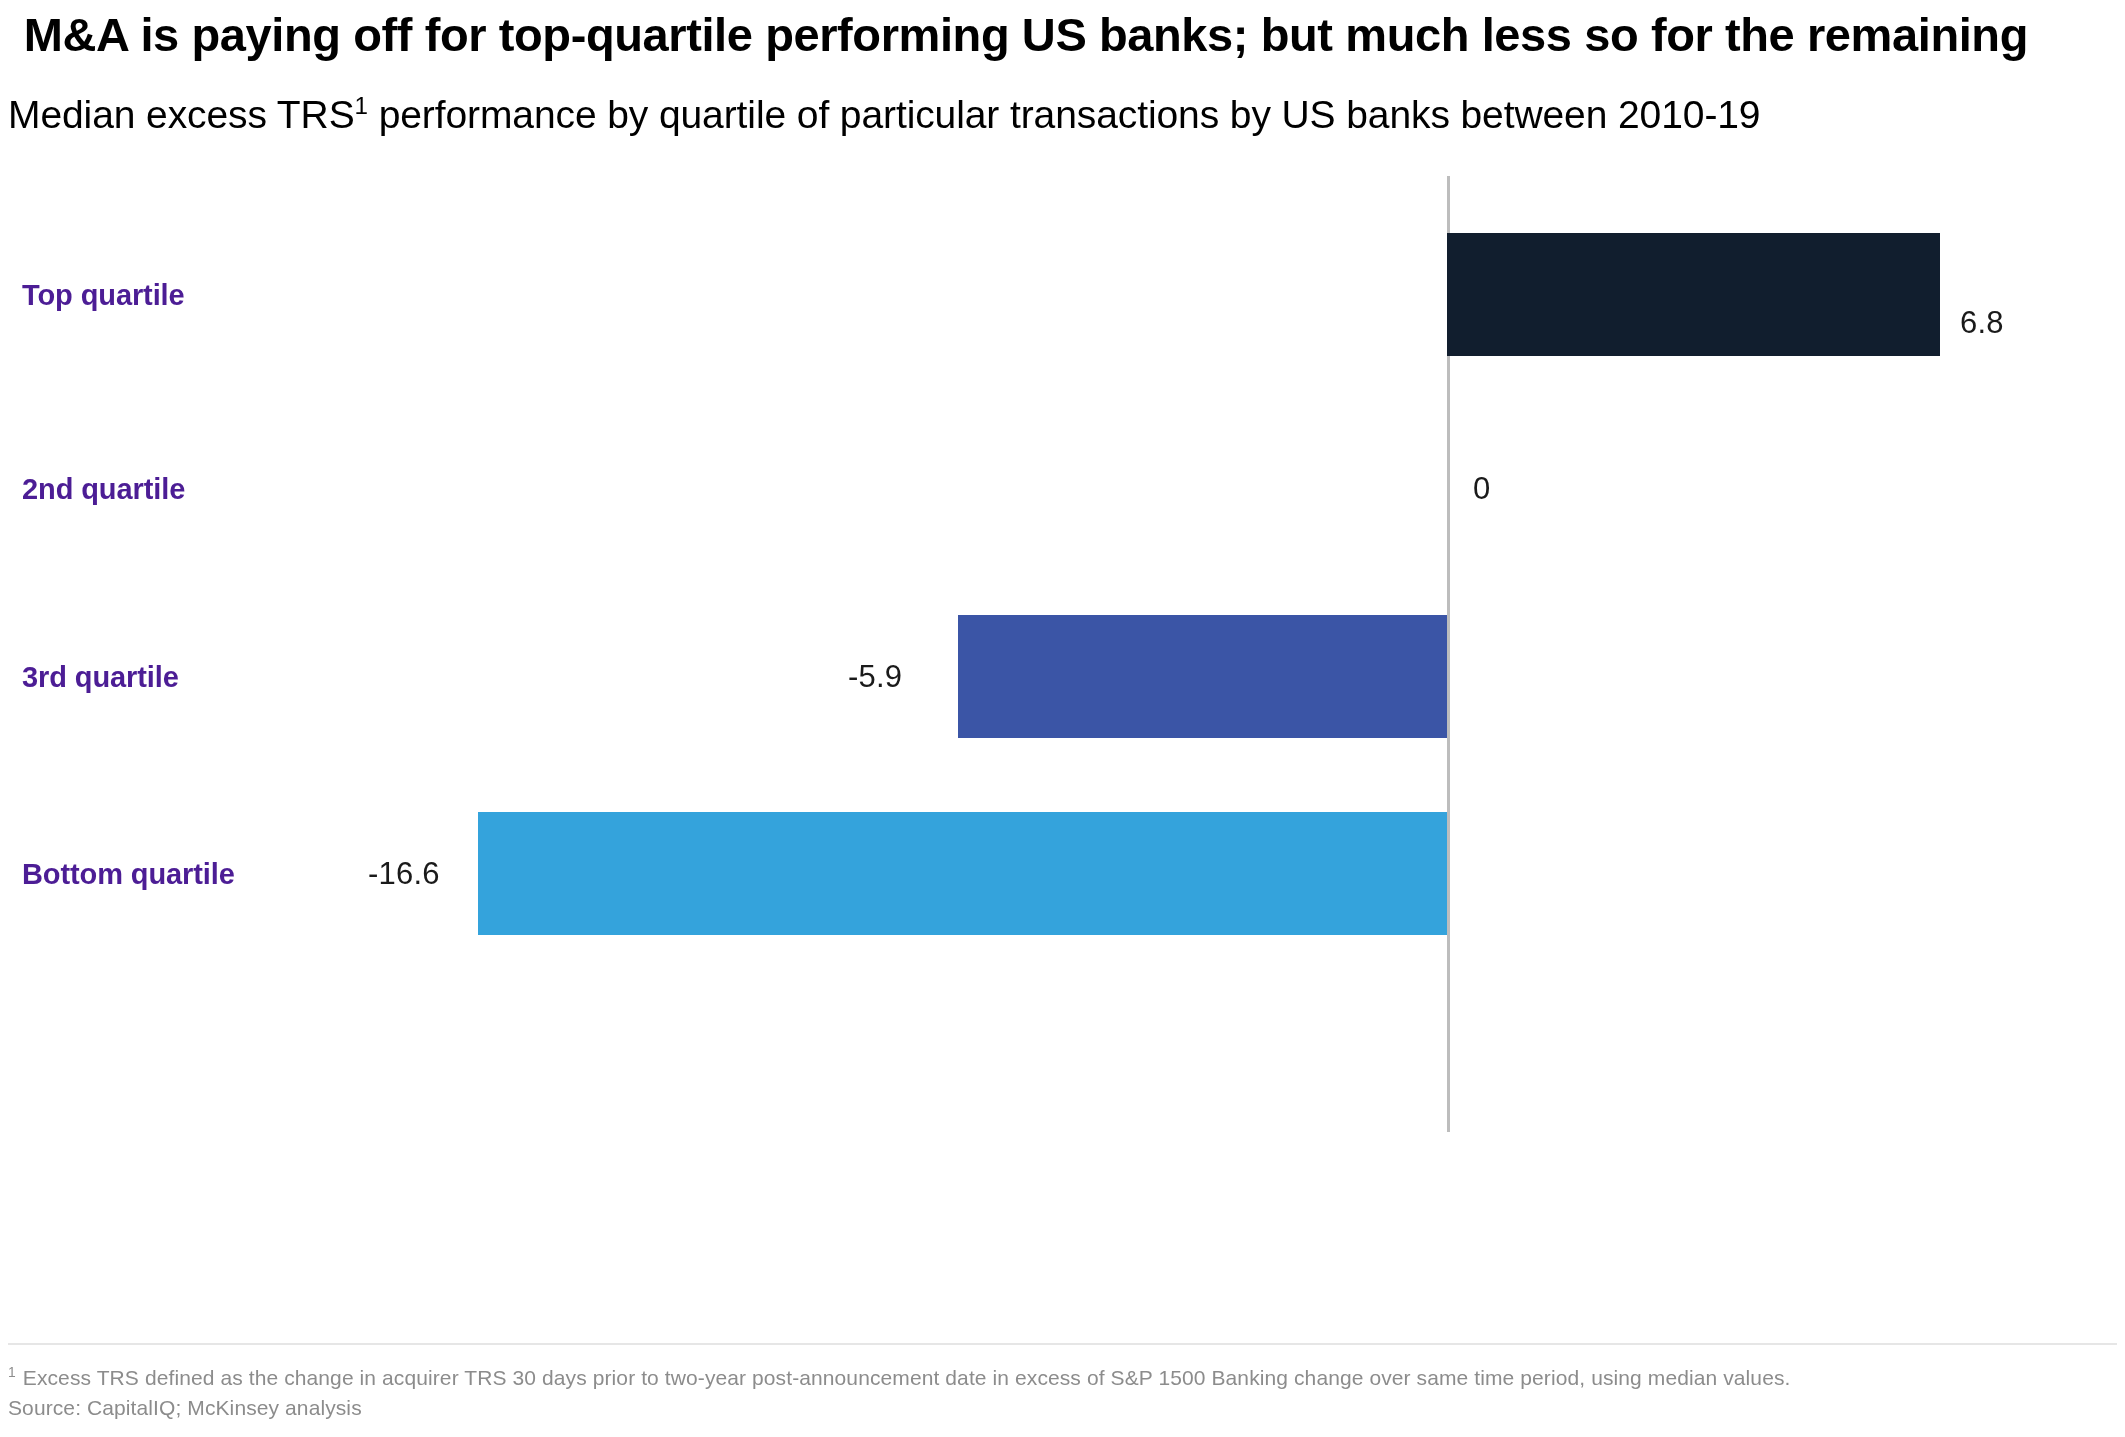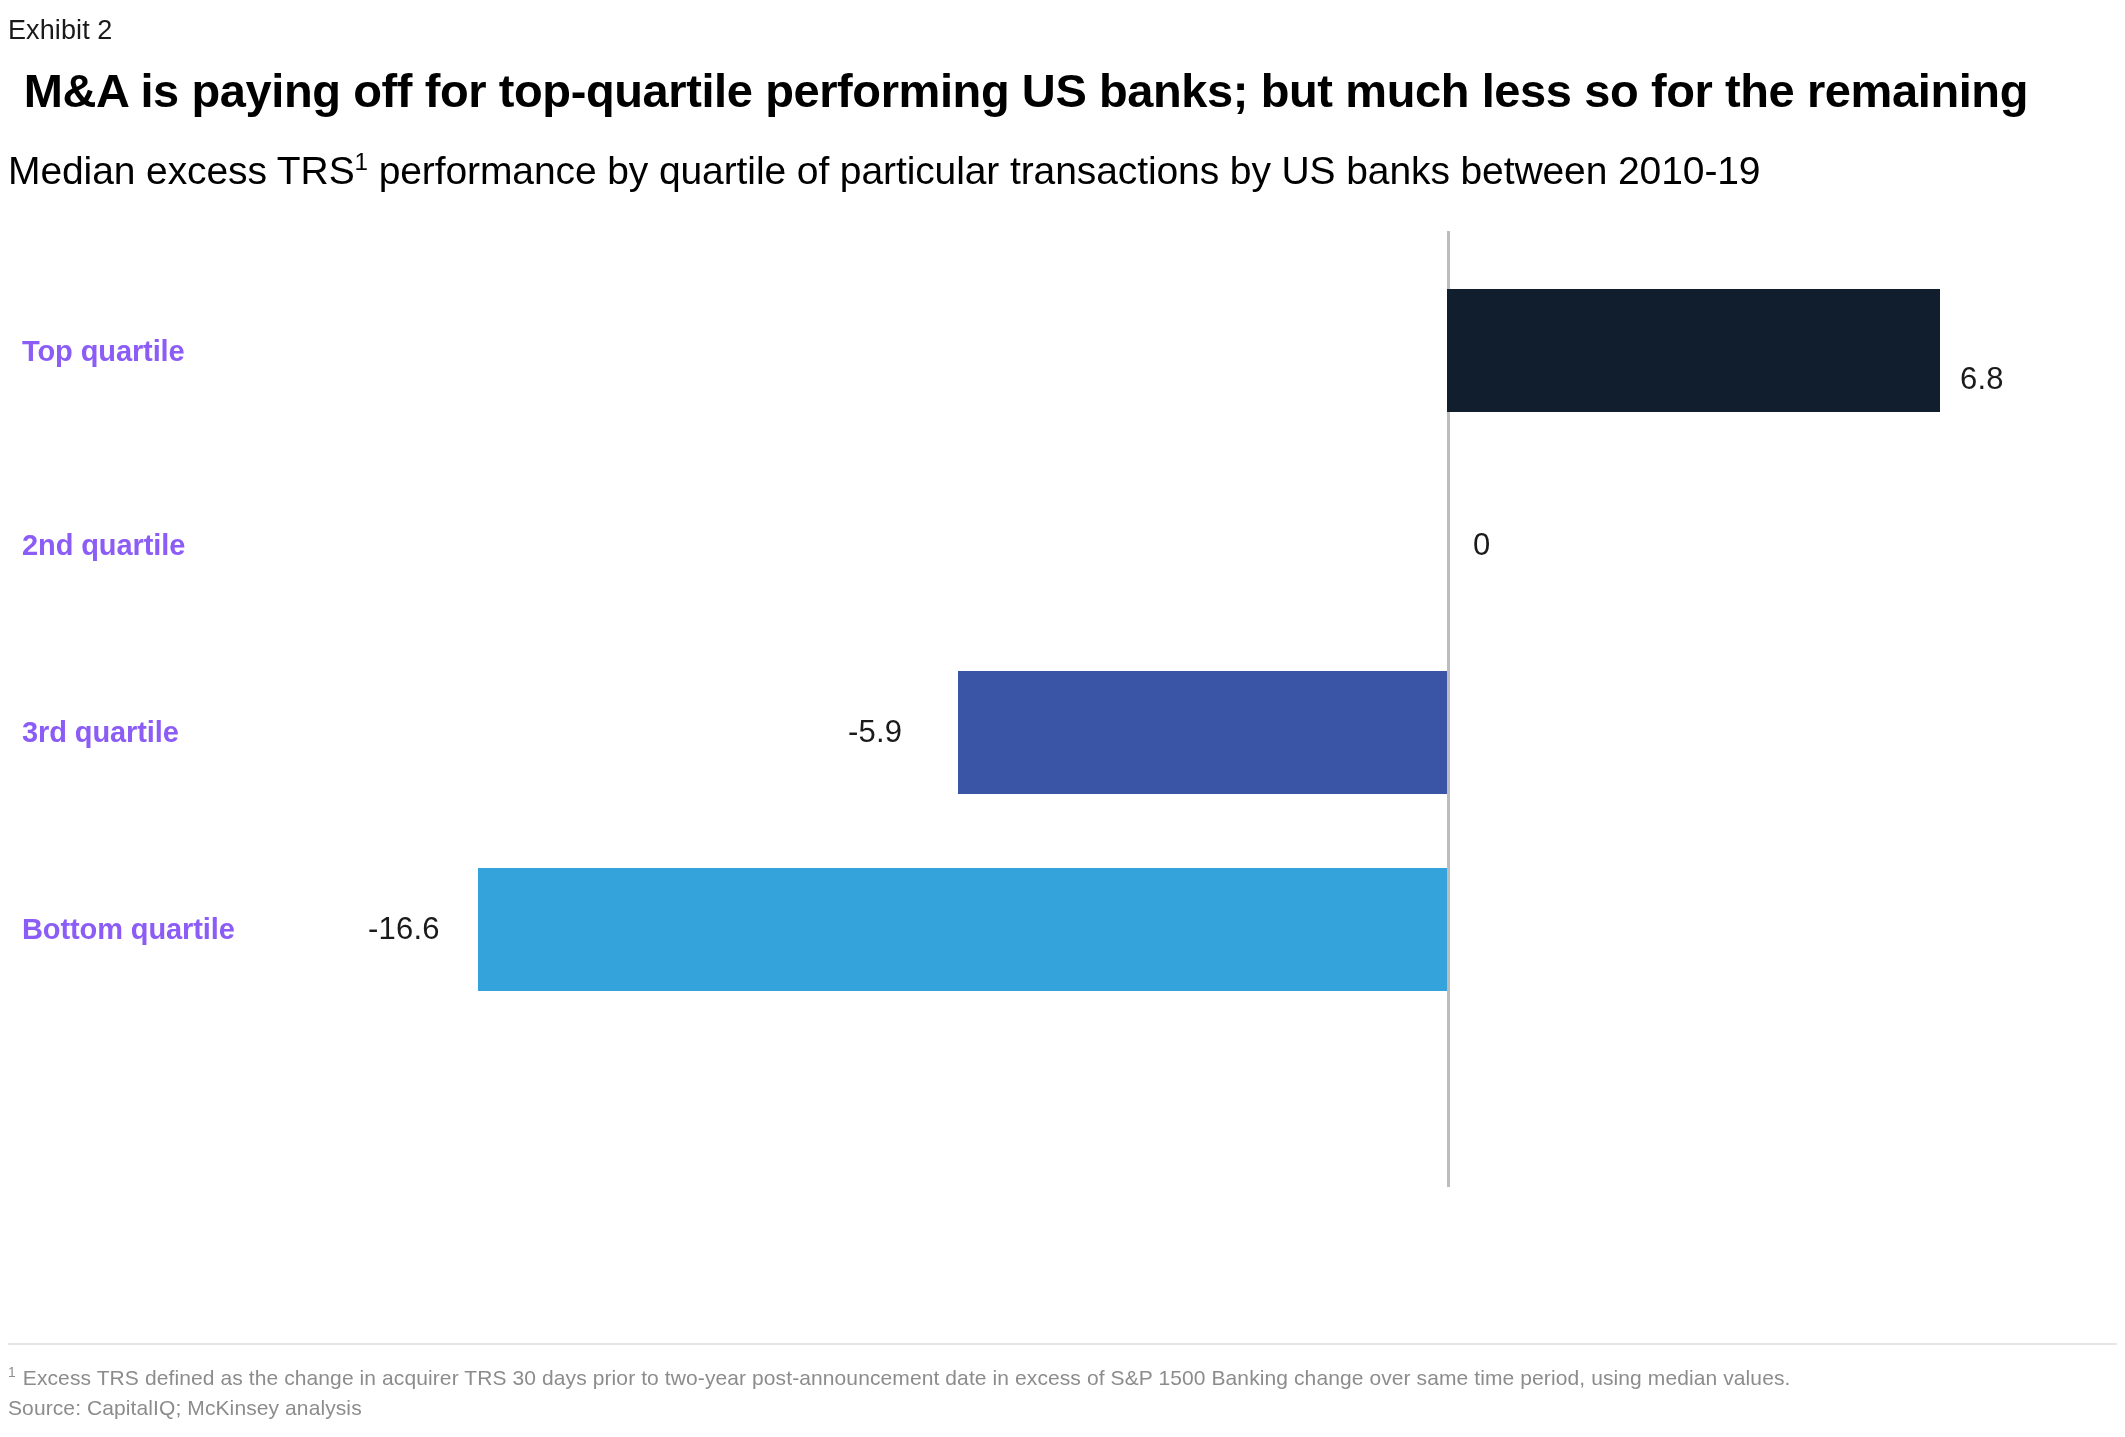--- a/index.html
+++ b/index.html
@@ -83,21 +83,21 @@
     position: absolute;
     left: 0;
     right: 0;
     display: block;
   }
   .cat-label {
     position: absolute;
     left: 22px;
     font-size: 29px;
     font-weight: 700;
-    color: #8b5cf6;
+    color: #4c1d95;
     letter-spacing: -0.1px;
     white-space: nowrap;
     transform: translateY(-50%);
   }
   .bar {
     position: absolute;
     display: block;
   }
   .val-label {
     position: absolute;
@@ -138,21 +138,20 @@
     vertical-align: super;
     margin-right: 7px;
   }
 </style>
 </head>
 <body>
 
 <div class="exhibit-root">
 
   <div class="header">
-    <div class="exhibit-label">Exhibit 2</div>
     <h1 class="title">M&amp;A is paying off for top-quartile performing US banks; but much less so for the remaining</h1>
     <div class="subtitle"><span>Median excess TRS</span><sup>1</sup><span> performance by quartile of particular transactions by US banks between 2010-19</span></div>
   </div>
 
   <div class="chart-area">
     <div class="plot" id="plot">
       <div class="zero-axis" id="zero-axis" style="left: 1447px; top: 0px; height: 956px; background: rgb(189, 189, 189);"></div>
     <div class="bar-row">
           <div class="cat-label" style="top: 119.168px;">Top quartile</div>
           <div class="bar" style="background: rgb(17, 30, 46); height: 122.816px; top: 57.76px; width: 493px; left: 1447px;"></div>

